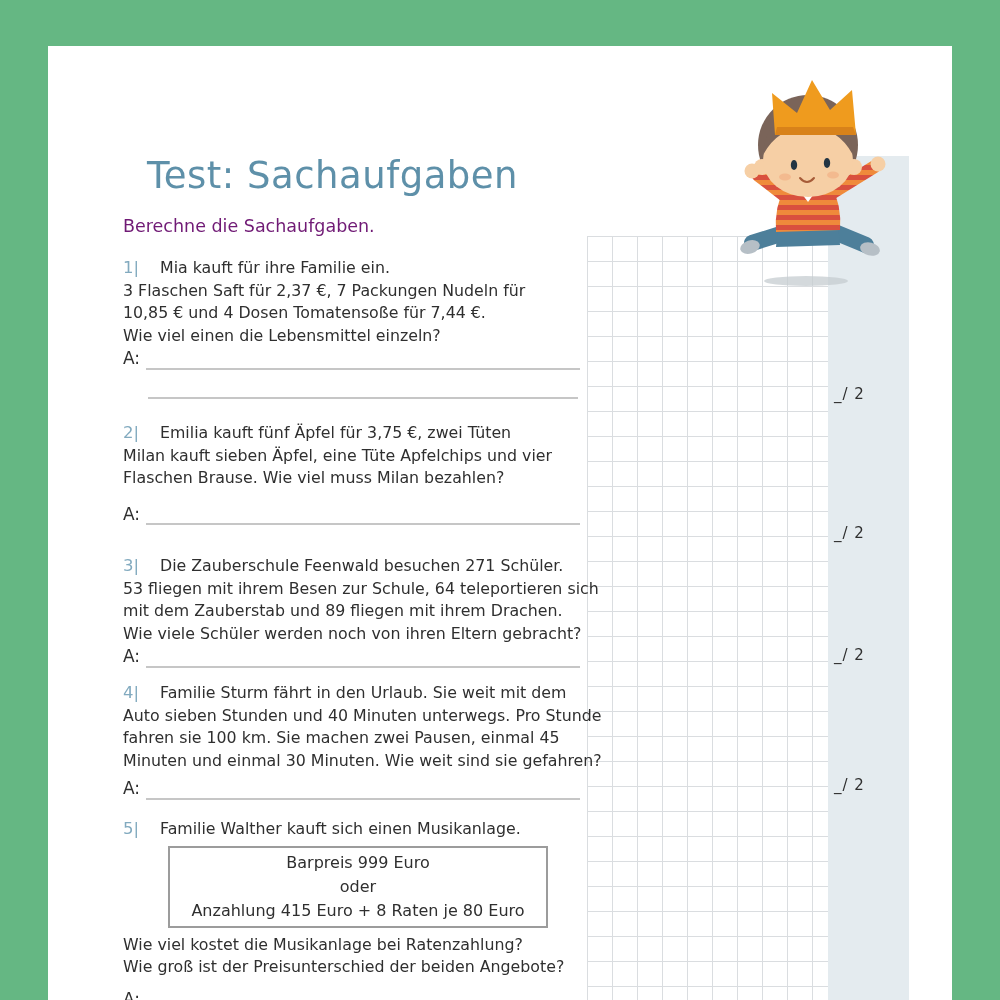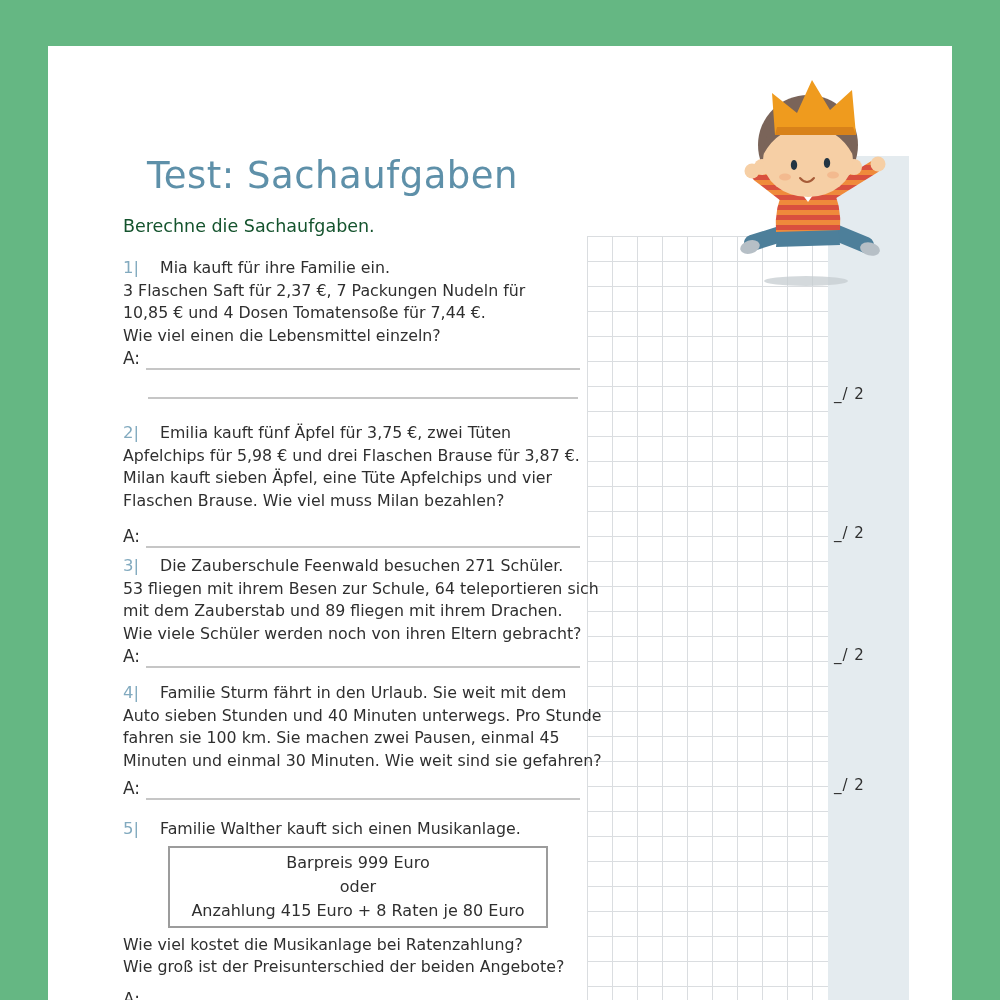--- a/index.html
+++ b/index.html
@@ -31,21 +31,21 @@
     font-size:15px;color:#2f2f2f;letter-spacing:1px;white-space:nowrap;
   }
   .boy{position:absolute;left:692px;top:29px;width:150px;height:215px;}
 
   .title{
     position:absolute;left:75px;top:108px;
     font-size:37px;color:#5e90a9;letter-spacing:.5px;white-space:nowrap;margin-left:24px;
   }
   .subtitle{
     position:absolute;left:75px;top:170px;
-    font-size:17.5px;color:#14532d;white-space:nowrap;
+    font-size:17.5px;color:#701a75;white-space:nowrap;
   }
   .problem{
     position:absolute;left:75px;width:457px;
     font-size:15.8px;line-height:22.5px;color:#2f2f2f;
   }
   .problem .row{white-space:nowrap;}
   .firstline{display:flex;}
   .pnum{color:#82aabf;width:37px;flex:0 0 37px;font-size:16.5px;}
   .answer-row{display:flex;align-items:flex-end;}
   .alabel{flex:0 0 auto;margin-right:6px;font-size:17px;}
@@ -88,21 +88,20 @@
       <div class="aline"></div>
     </div>
     <div class="extra-line"></div>
   </div>
 
   <div class="problem p2">
     <div class="row firstline">
       <span class="pnum">2|</span>
       <span>Emilia kauft fünf Äpfel für 3,75 €, zwei Tüten</span>
     </div>
-    <div class="row">Apfelchips für 5,98 € und drei Flaschen Brause für 3,87 €.</div>
     <div class="row">Milan kauft sieben Äpfel, eine Tüte Apfelchips und vier</div>
     <div class="row">Flaschen Brause. Wie viel muss Milan bezahlen?</div>
     <div class="answer-row" style="margin-top:13px;">
       <span class="alabel">A:</span>
       <div class="aline"></div>
     </div>
   </div>
 
   <div class="problem p3">
     <div class="row firstline">

